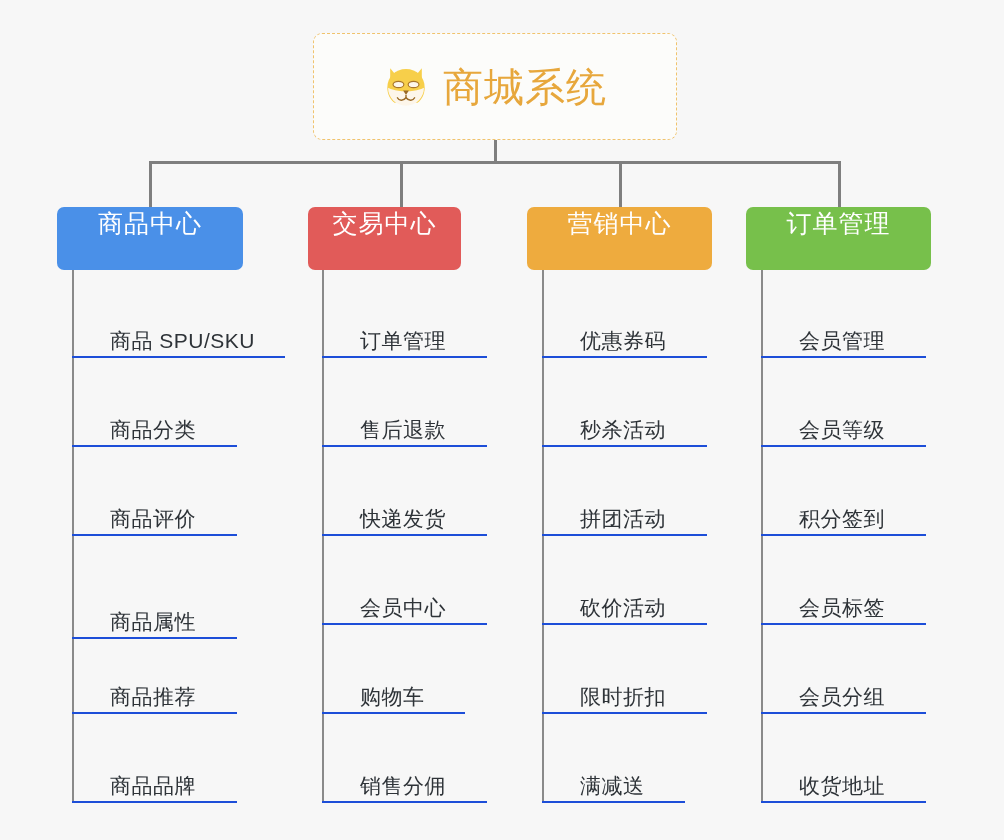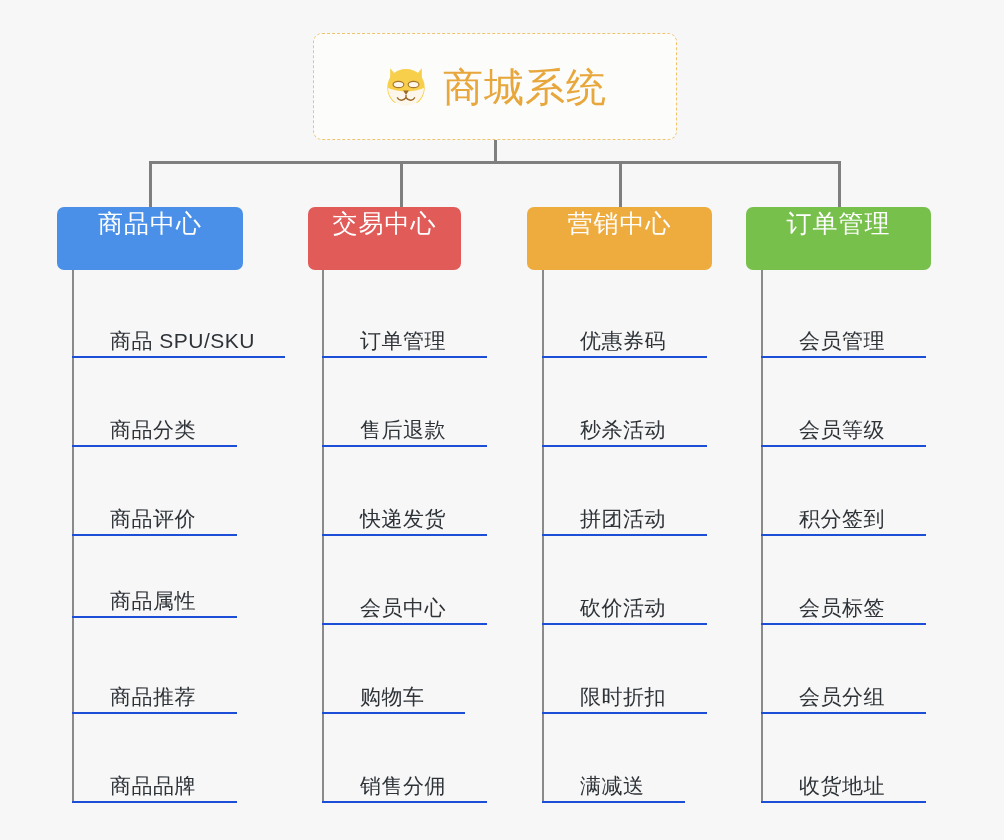--- a/index.html
+++ b/index.html
@@ -146,21 +146,21 @@
         <div class="leaf-trunk" style="height: 533px;"></div>
         <div class="leaf-item" style="top: 42px; width: 213px;">
           <span class="leaf-label">商品 SPU/SKU</span>
         </div>
         <div class="leaf-item" style="top: 131px; width: 165px;">
           <span class="leaf-label">商品分类</span>
         </div>
         <div class="leaf-item" style="top: 220px; width: 165px;">
           <span class="leaf-label">商品评价</span>
         </div>
-        <div class="leaf-item" style="top: 302px; width: 165px;">
+        <div class="leaf-item" style="top: 323px; width: 165px;">
           <span class="leaf-label">商品属性</span>
         </div>
         <div class="leaf-item" style="top: 398px; width: 165px;">
           <span class="leaf-label">商品推荐</span>
         </div>
         <div class="leaf-item" style="top: 487px; width: 165px;">
           <span class="leaf-label">商品品牌</span>
         </div>
       </div>
       <div class="cat-box" style="left: 308px; width: 153px; background: rgb(225, 91, 89);">

